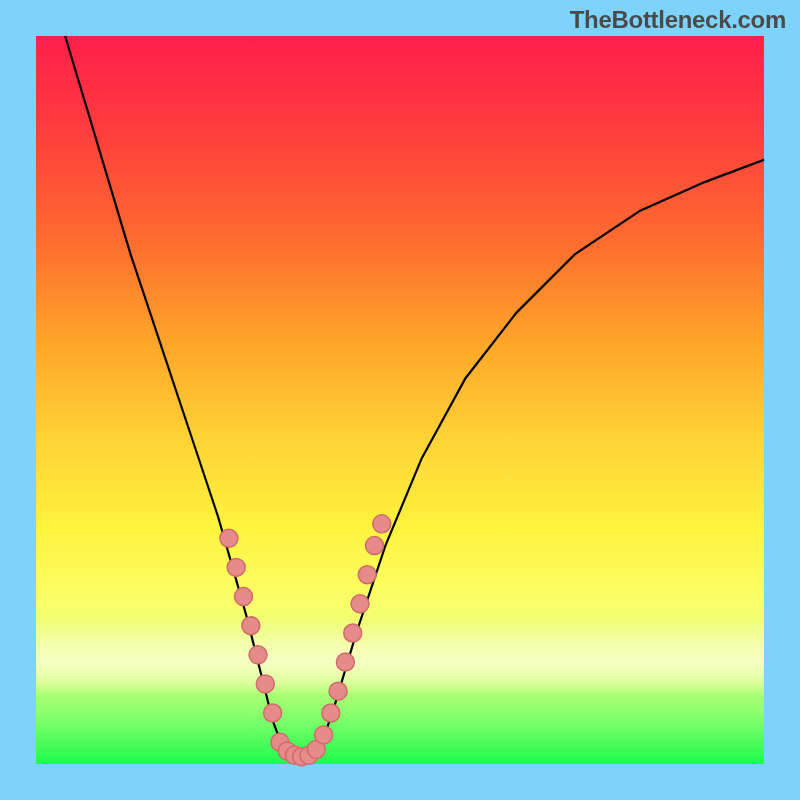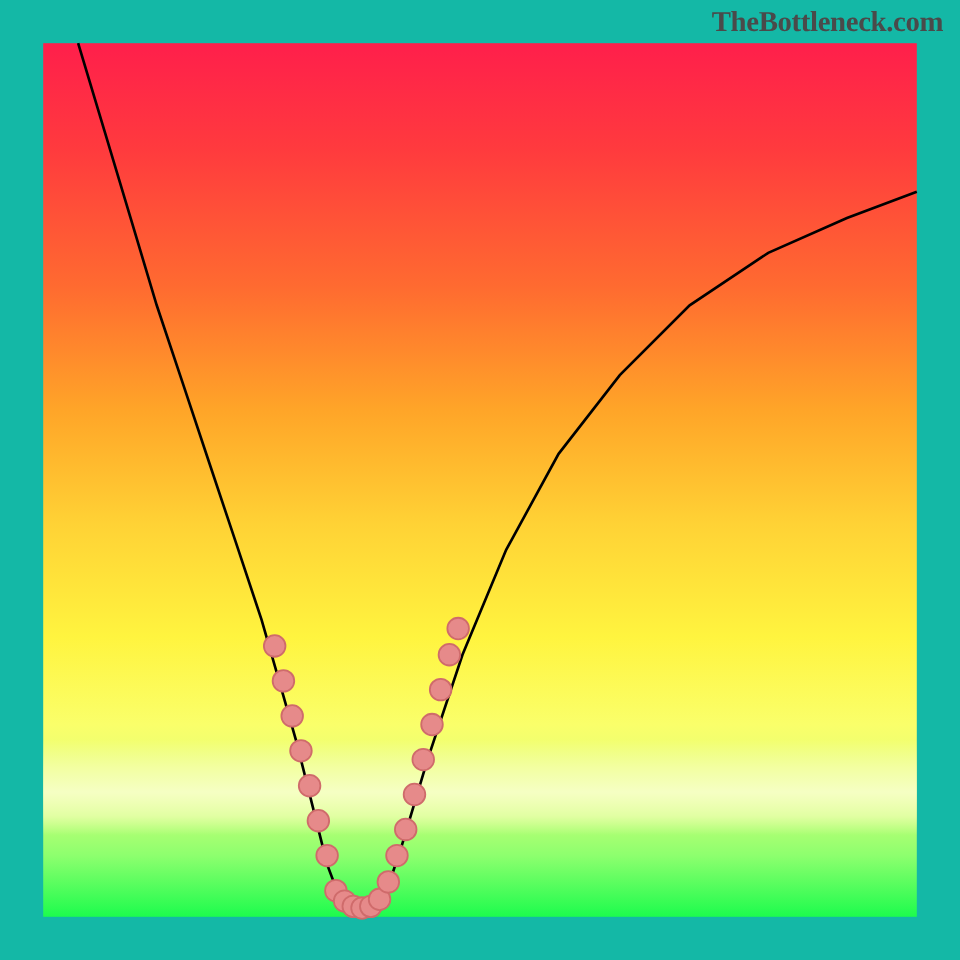--- a/index.html
+++ b/index.html
@@ -7,22 +7,21 @@
     padding: 0;
     width: 800px;
     height: 800px;
     overflow: hidden;
     background: #000;
     font-family: Arial, Helvetica, sans-serif;
   }
   .frame {
     position: absolute;
     inset: 0;
-    background: #14b8a6;
-    font-family: Liberation Serif, serif;
+    background: #7dd3fc;
   }
   .plot {
     position: absolute;
     left: 36px;
     top: 36px;
     width: 728px;
     height: 728px;
     
     background: linear-gradient(to bottom,
       #ff1f4b 0%,

